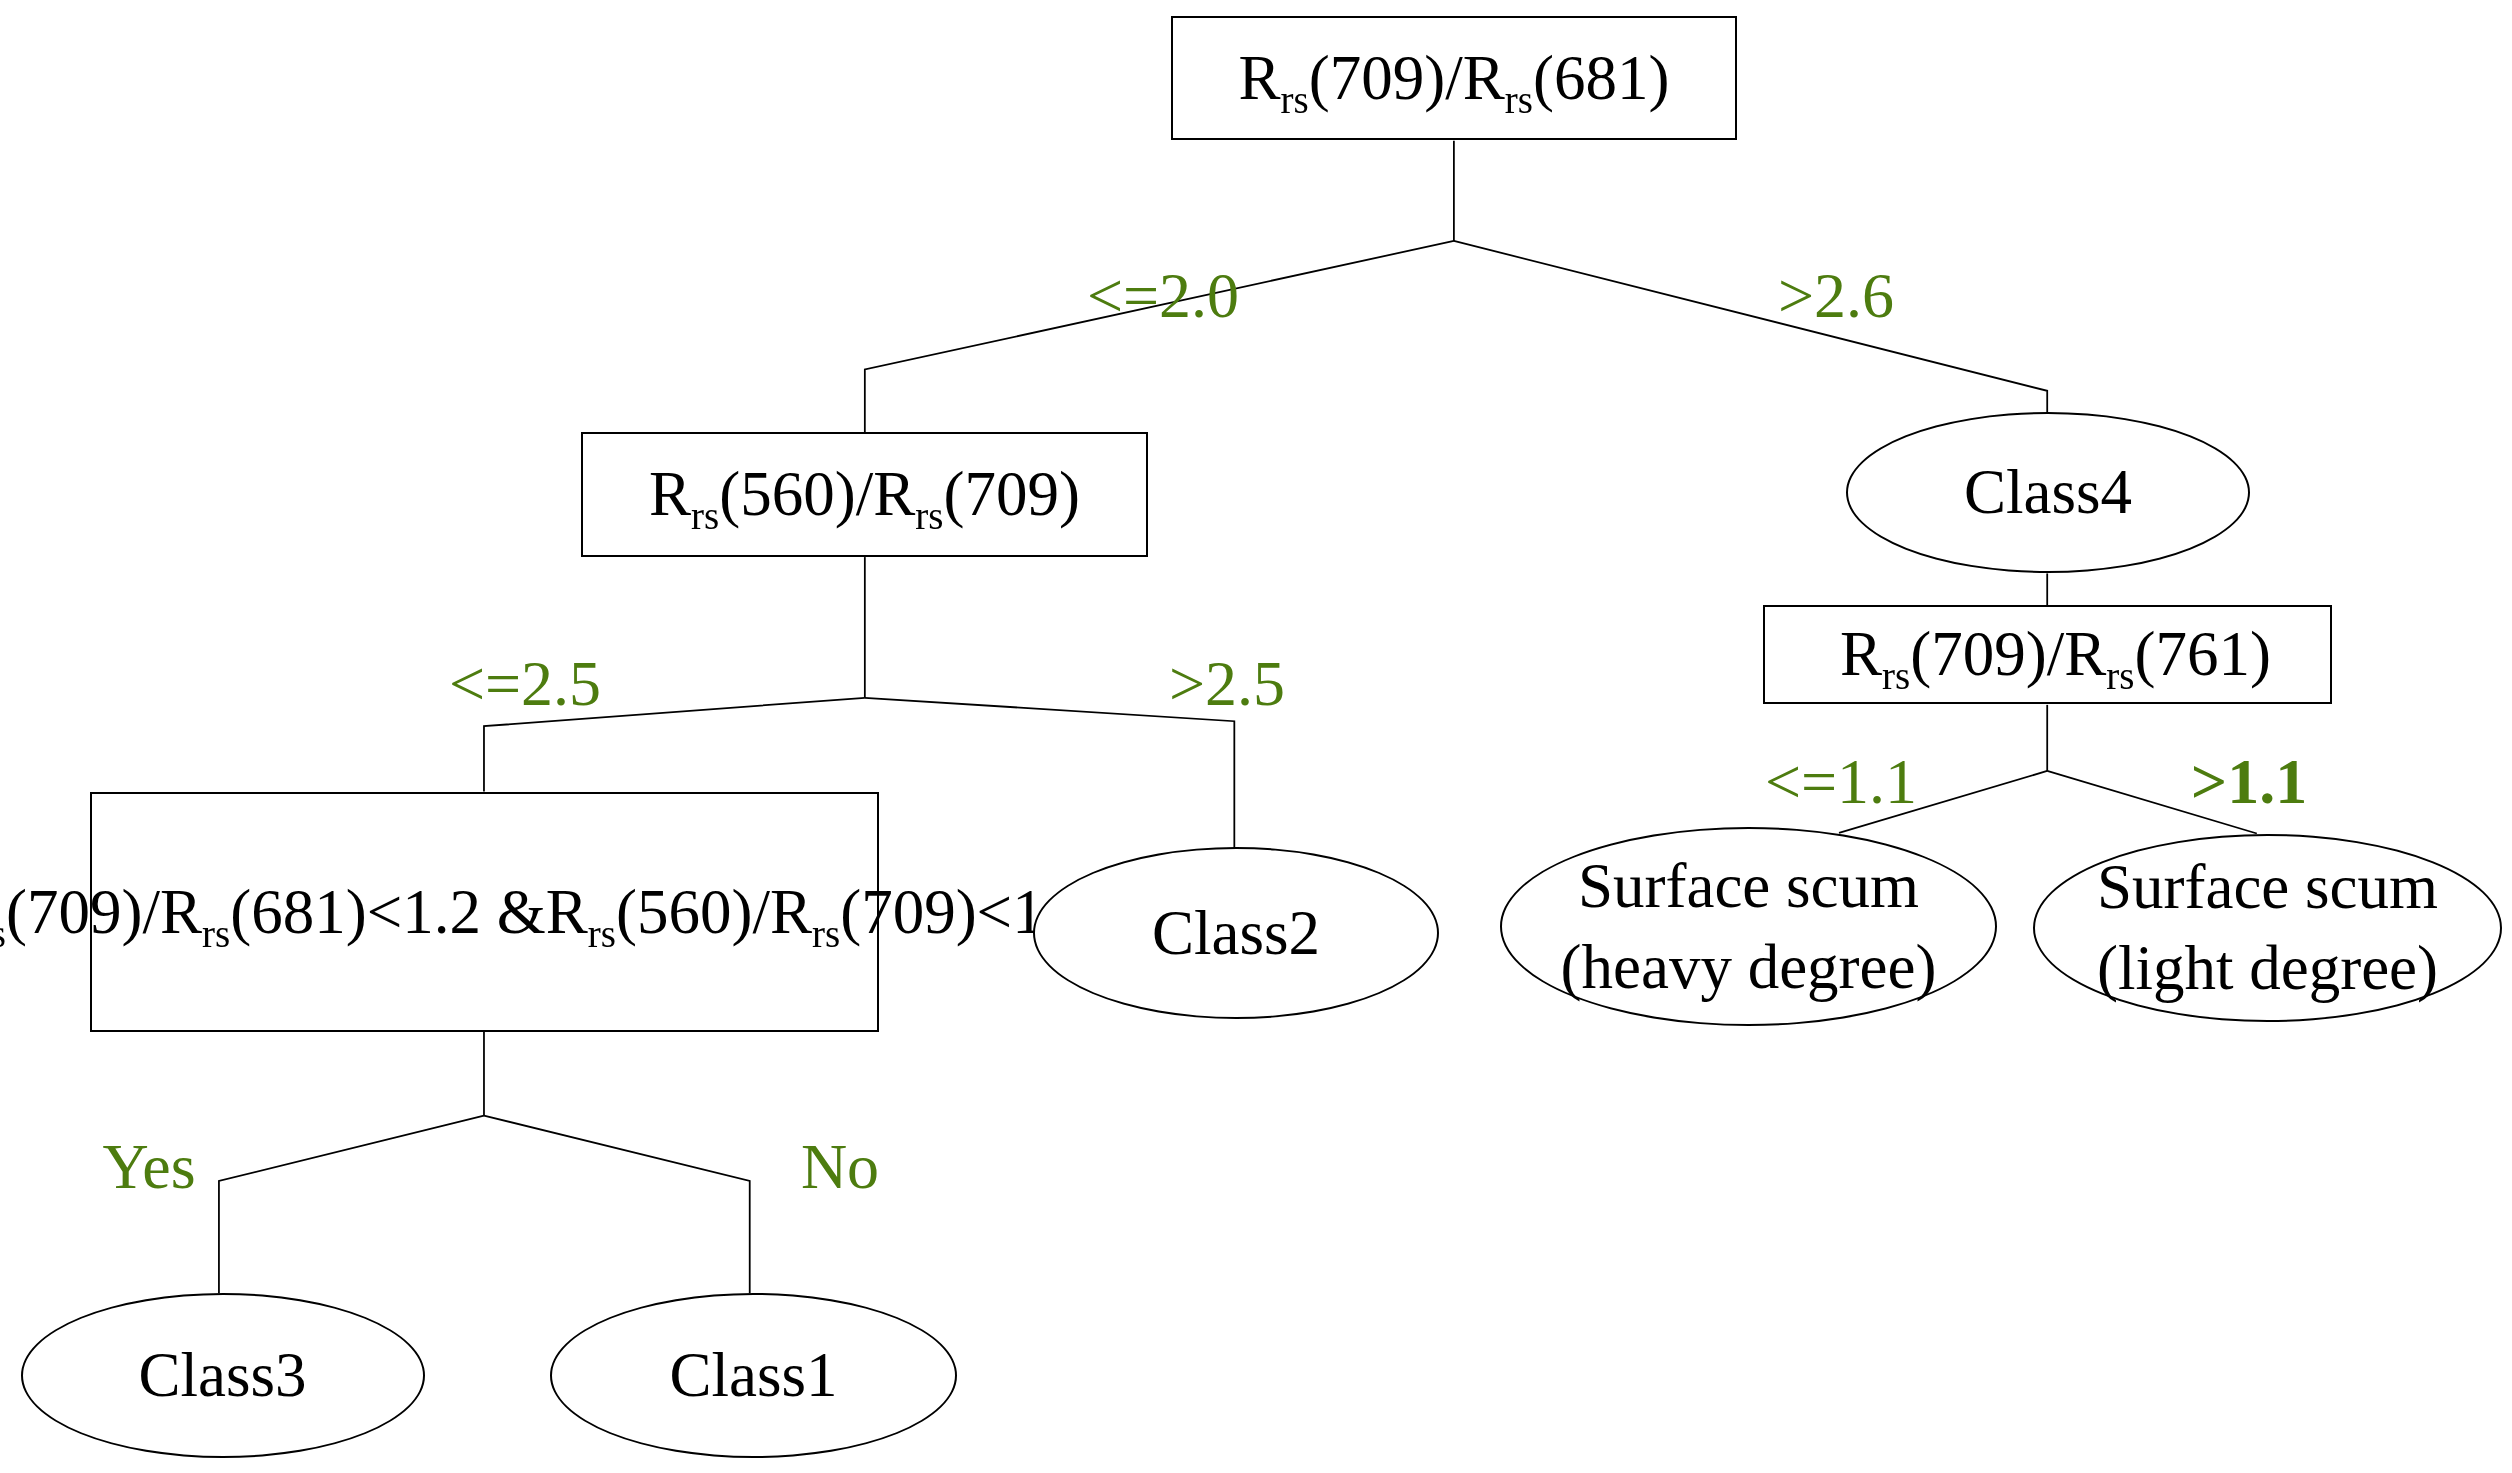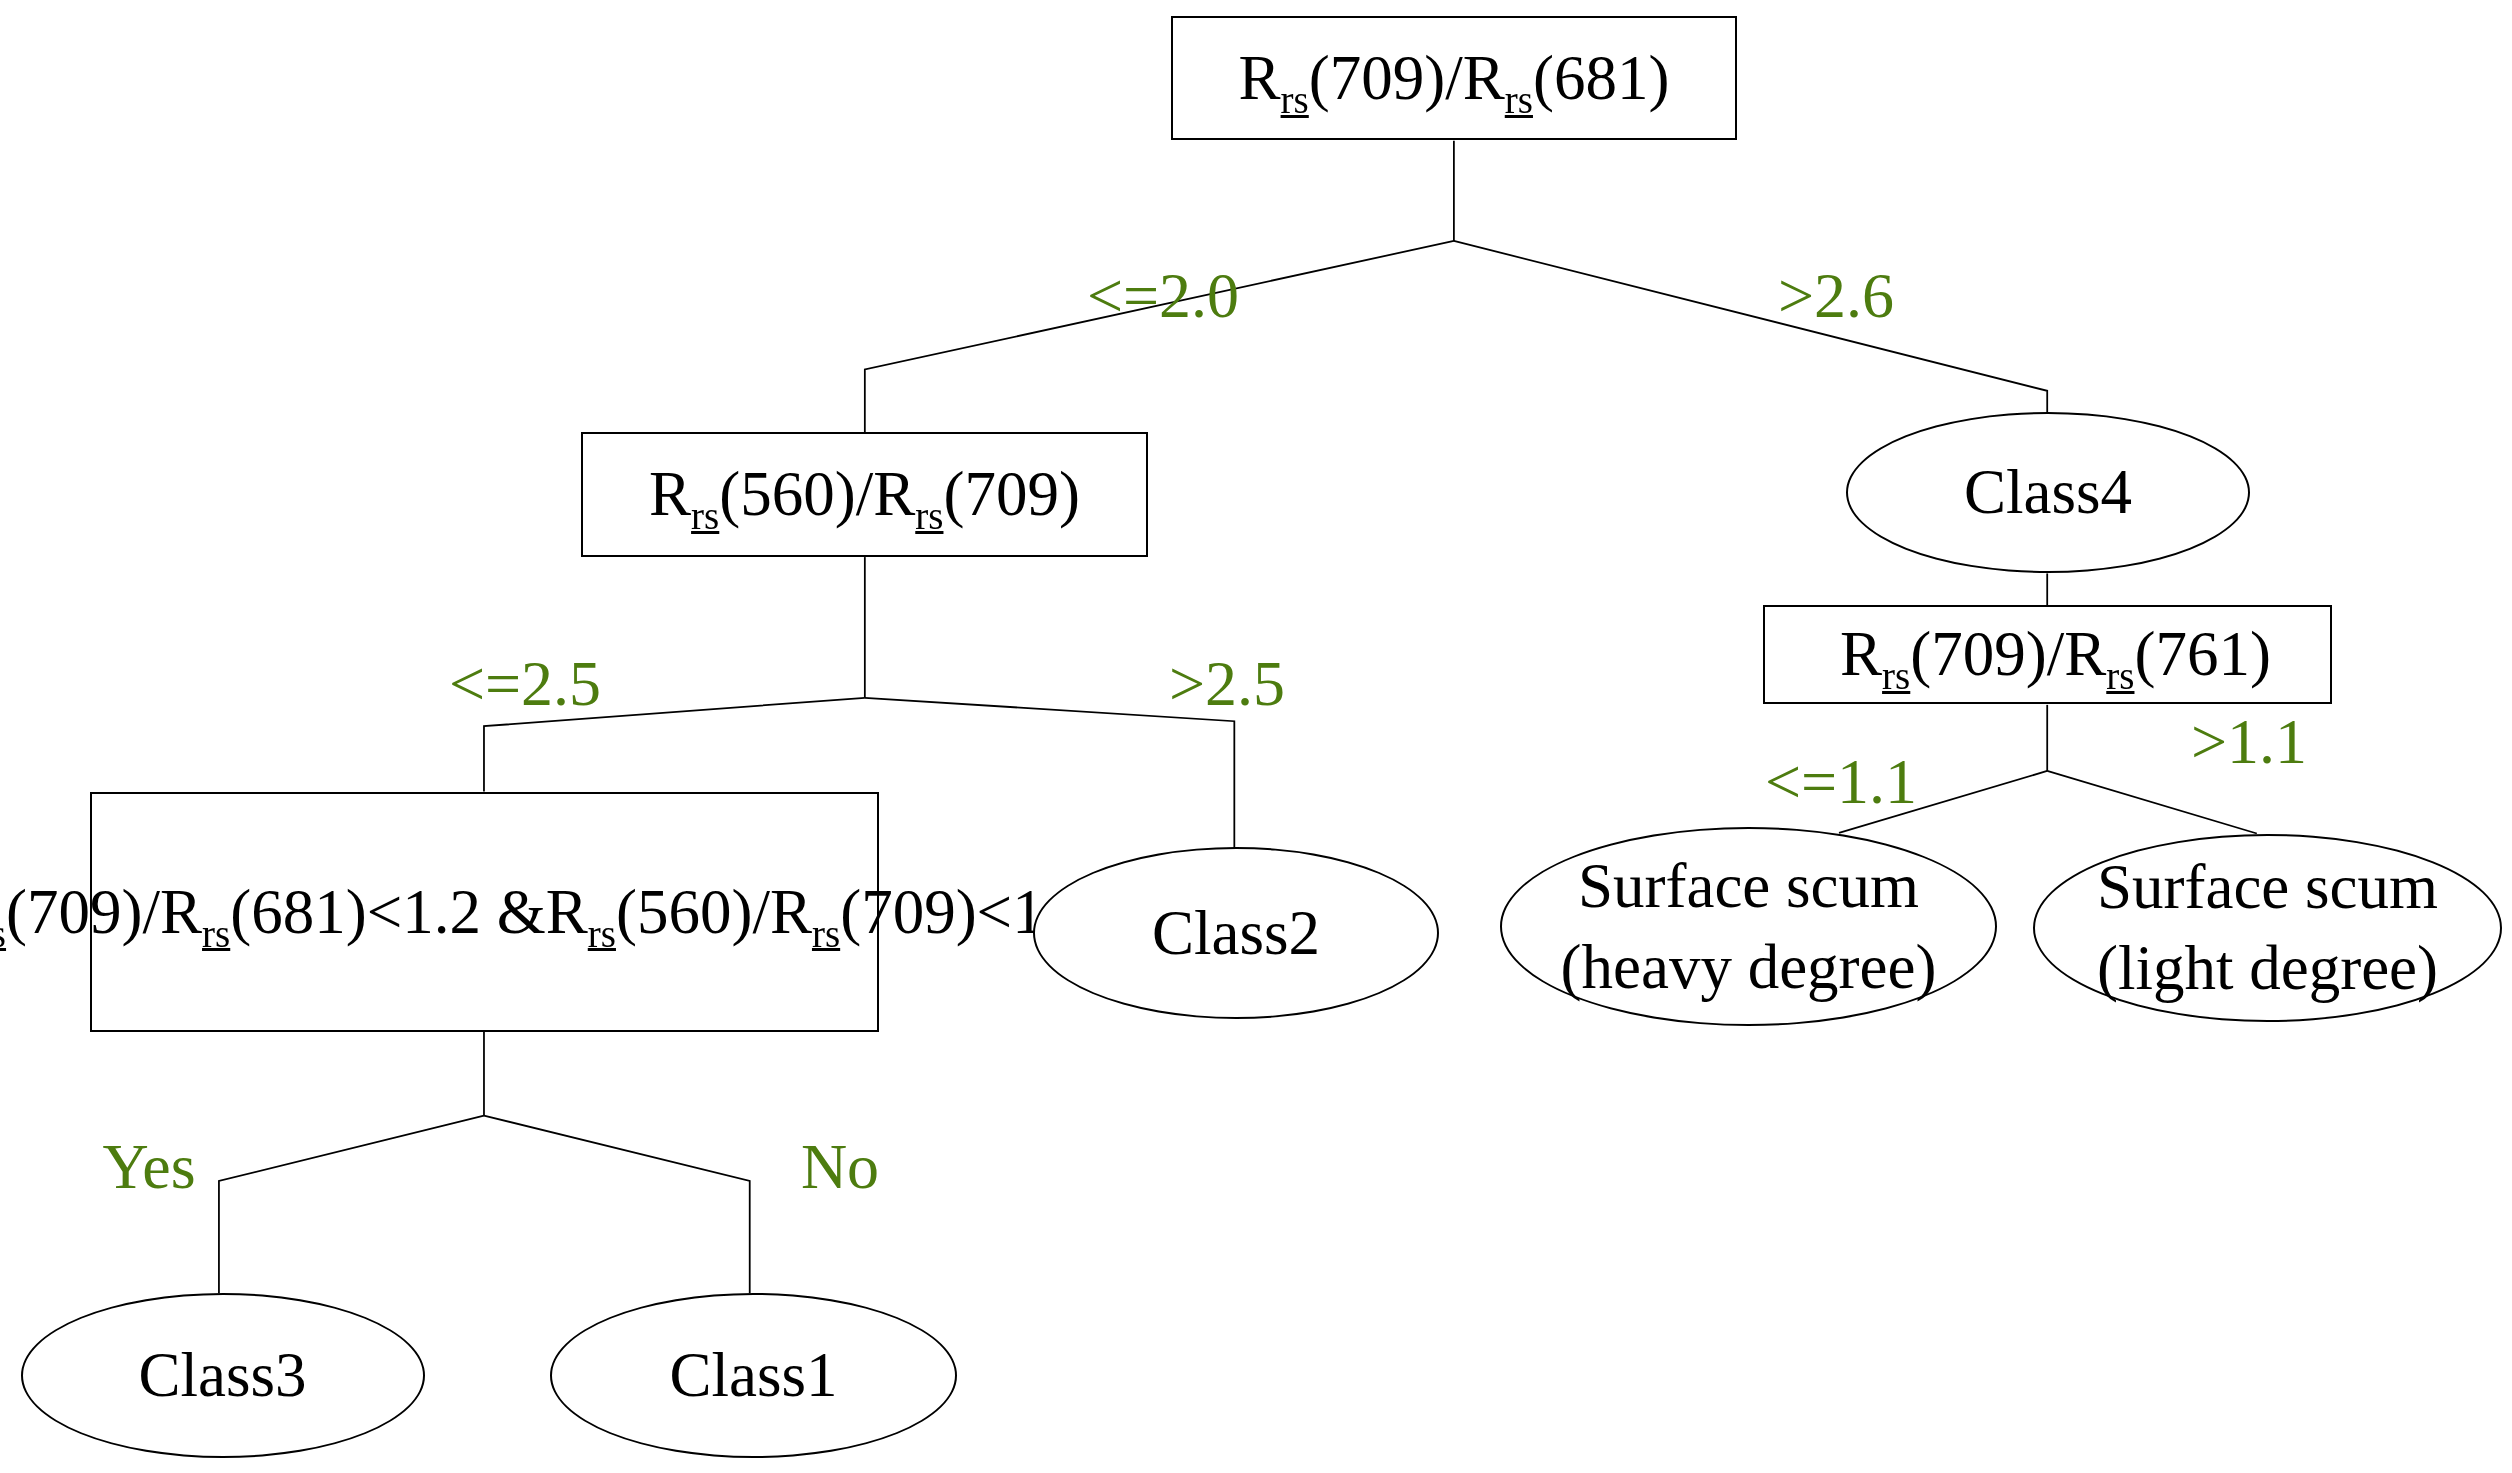--- a/index.html
+++ b/index.html
@@ -40,21 +40,21 @@
     text-align: center;
   }
   .cond { flex-direction: row; text-align: center; }
   .branch-label {
     position: absolute;
     transform: translate(-50%, -50%);
     font-size: 64px;
     white-space: nowrap;
     color: #4d7c0f;
   }
-  sub { font-size: 0.62em; line-height: 0; text-decoration: underline; }
+  sub { font-size: 0.62em; line-height: 0; }
 </style>
 </head>
 <body>
 
 <div id="canvas">
 
   <svg id="wires" viewBox="0 0 3535 2073" xmlns="http://www.w3.org/2000/svg">
     <polyline points="2046,198 2046,339" fill="none" stroke="#000000" stroke-width="2.5"></polyline>
     <polyline points="2046,339 1217,520 1217,608" fill="none" stroke="#000000" stroke-width="2.5"></polyline>
     <polyline points="2046,339 2881,550 2881,581" fill="none" stroke="#000000" stroke-width="2.5"></polyline>
@@ -111,18 +111,18 @@
 
   <div class="node ellipse" style="left:550px; top:1293px; width:407px; height:165px;">
     <span>Class1</span>
   </div>
 
   <span class="branch-label" style="left:1163px; top:296px;">&lt;=2.0</span>
   <span class="branch-label" style="left:1836px; top:296px;">&gt;2.6</span>
   <span class="branch-label" style="left:525px; top:684px;">&lt;=2.5</span>
   <span class="branch-label" style="left:1227px; top:684px;">&gt;2.5</span>
   <span class="branch-label" style="left:1841px; top:782px;">&lt;=1.1</span>
-  <span class="branch-label" style="left:2249px; top:742px;">&gt;1.1</span>
+  <span class="branch-label" style="left:2249px; top:782px;font-weight:bold;">&gt;1.1</span>
   <span class="branch-label" style="left:149px; top:1167px;">Yes</span>
   <span class="branch-label" style="left:840px; top:1167px;">No</span>
 
 </div>
 
 
 </body></html>

